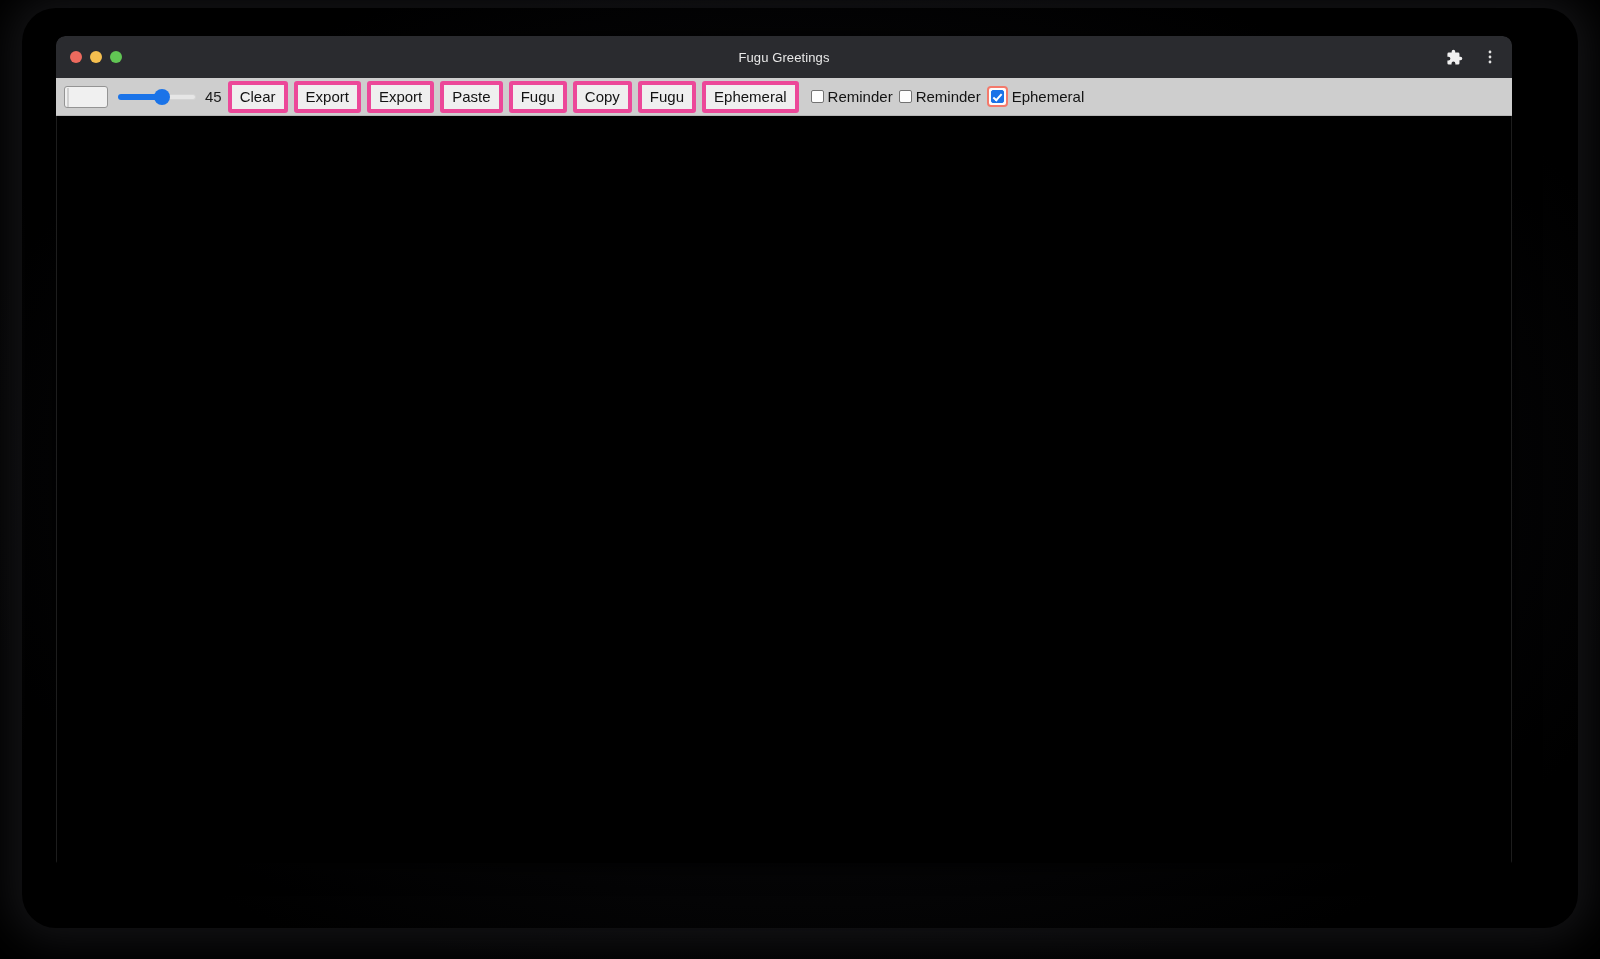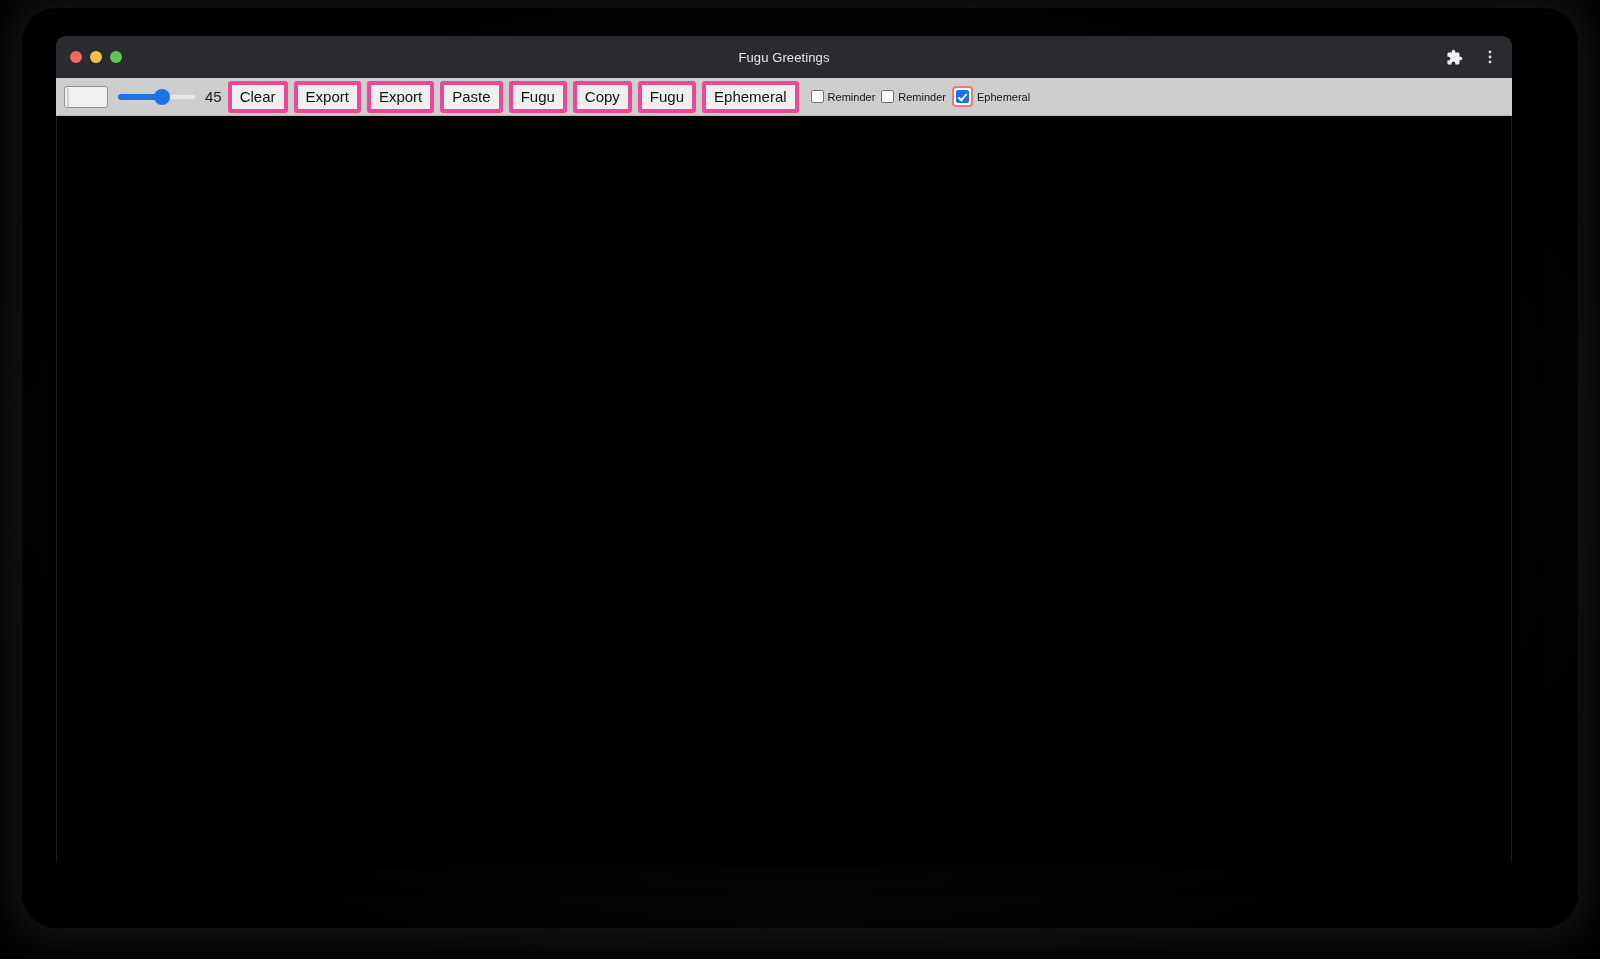--- a/index.html
+++ b/index.html
@@ -234,21 +234,21 @@
   }
   .cbox-focus {
     display: inline-flex;
     padding: 2px;
     border: 2px solid #f4796b;
     border-radius: 4px;
     background: #fdfdfd;
     box-sizing: border-box;
   }
   .cb-label {
-    font-size: 11px;
+    font-size: 15px;
     color: #131313;
     margin-left: 4px;
     margin-right: 6px;
     font-family: "Liberation Sans", sans-serif;
   }
 
   
   #canvas {
     width: 100%;
     height: 787px;

